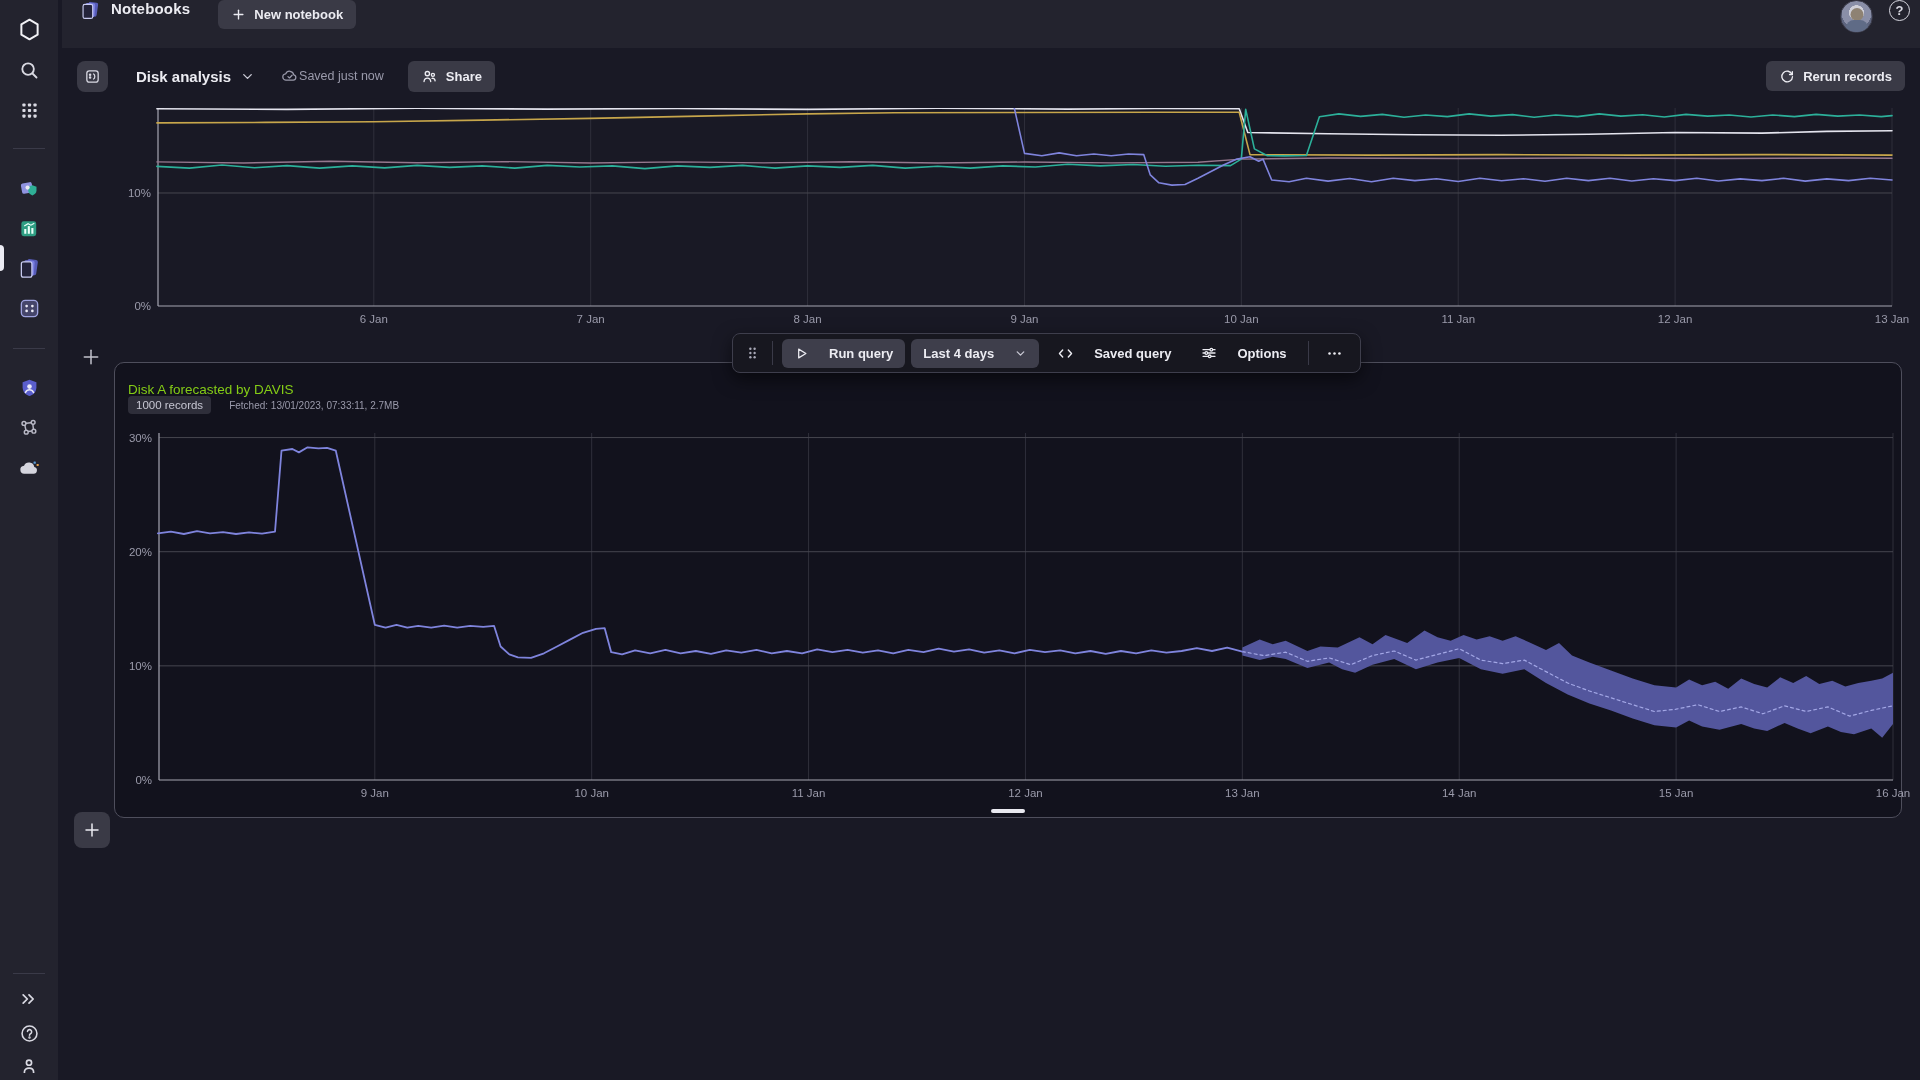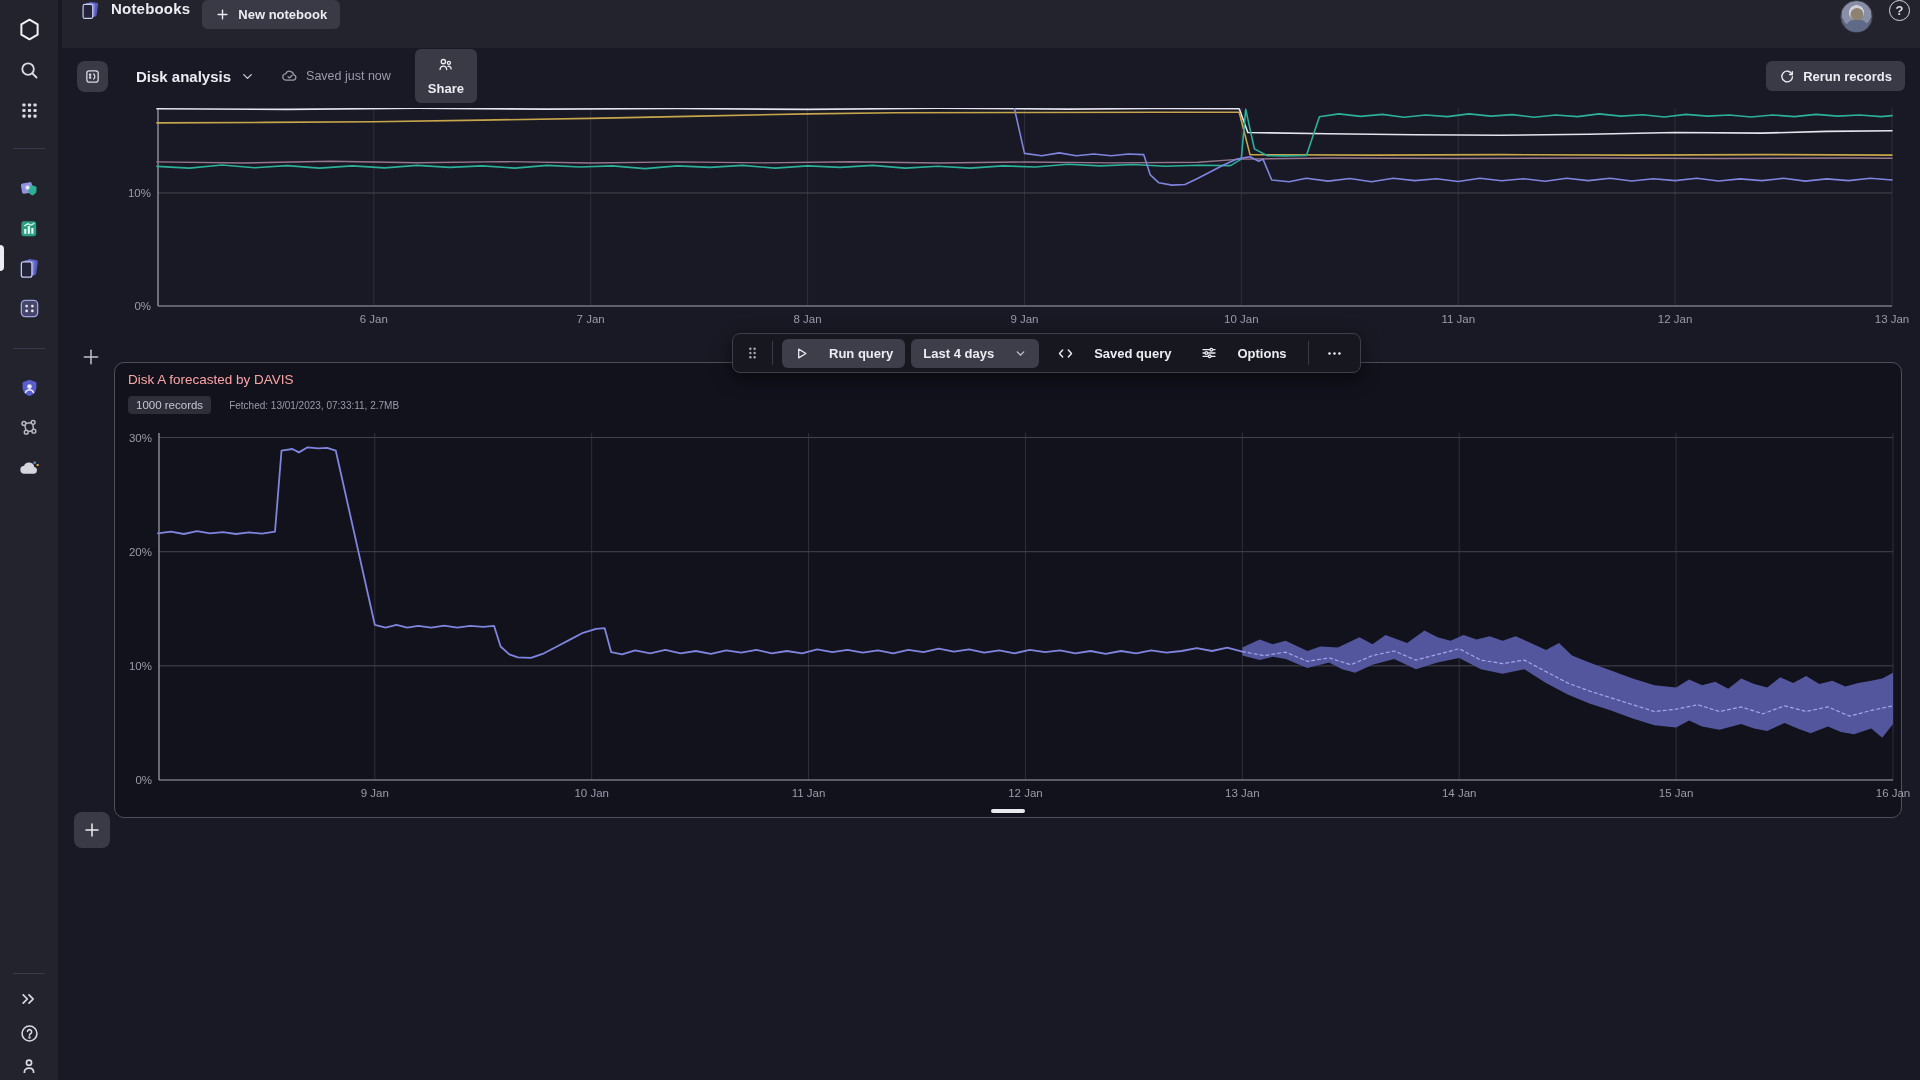--- a/index.html
+++ b/index.html
@@ -28,31 +28,31 @@
   .avatar::before { content:""; position:absolute; left:50%; top:7px; transform:translateX(-50%); width:13px; height:13px; border-radius:50%; background:#8E8273; }
   .avatar::after  { content:""; position:absolute; left:50%; top:19px; transform:translateX(-50%); width:22px; height:14px; border-radius:8px 8px 0 0; background:#5F6B86; }
   .help-circle { width:21px; height:21px; border-radius:50%; border:1.6px solid #D9D9E2; color:#D9D9E2;
                  display:flex; align-items:center; justify-content:center; font-size:13px; font-weight:700; margin-left:16px; cursor:pointer; }
 
   
   #headerRow { position:absolute; left:58px; top:48px; width:1862px; height:56px; display:flex; align-items:center; padding:0 15px 0 19px; }
   .icon-btn { width:31px; height:31px; background:#3A3A46; border-radius:8px; display:flex; align-items:center; justify-content:center; cursor:pointer; color:#DADAE4; }
   #headerRow .nbtitle { font-size:15px; font-weight:700; margin-left:28px; }
   #headerRow .chev { margin-left:9px; color:#C9C9D4; cursor:pointer; }
-  .saved { display:flex; align-items:center; gap:7px; margin-left:26px; color:#9A9AAB; font-size:12.5px; }
-  #headerRow .share { margin-left:24px;flex-direction:column; }
+  .saved { display:flex; align-items:center; margin-left:26px; color:#9A9AAB; font-size:12.5px; }
+  #headerRow .share { margin-left:24px; }
   #headerRow .spacer { flex:1; }
 
   
   #chartTop { position:absolute; left:58px; top:108px; width:1862px; height:222px; overflow:hidden; }
   .tick { fill:#9B9BAB; font-size:11.5px; font-family:"Liberation Sans", sans-serif; }
 
   #card { position:absolute; left:114px; top:362px; width:1788px; height:456px; background:#12121D;
           border:1px solid #4E4E5C; border-radius:10px; }
-  #card .c-title { position:absolute; left:13px; top:9px; font-size:13.5px; font-weight:400; color:#fca5a5; }
+  #card .c-title { position:absolute; left:13px; top:19px; font-size:13.5px; font-weight:400; color:#84cc16; }
   #card .meta { position:absolute; left:13px; top:33px; display:flex; align-items:center; gap:18px; }
   .badge { background:#2E2E3A; color:#C6C6D2; font-size:11.5px; padding:3px 8px; border-radius:4px; }
   .fetched { color:#9A9AAB; font-size:10px; }
   #chartBottom { position:absolute; left:0; top:0; width:1788px; height:448px; overflow:visible; }
   .resize-handle { position:absolute; left:50%; transform:translateX(-50%); top:446px; width:34px; height:4px;
                    background:#E9E9F0; border-radius:2px; cursor:row-resize; }
 
   
   #toolbar { position:absolute; left:732px; top:333px; height:40px; display:flex; align-items:center; gap:6px;
              background:#17171F; border:1px solid #3E3E4C; border-radius:8px; padding:0 9px;
@@ -189,21 +189,21 @@
 
 <header id="topbar">
   <span>
     <svg class="ic" width="21" height="21" viewBox="0 0 24 24">
         <rect x="9" y="2.5" width="11" height="16" rx="2" fill="#575CB8" transform="rotate(8 14 10)"></rect>
         <rect x="6" y="3.5" width="11" height="16" rx="2" fill="#7A7FE0" transform="rotate(4 11 11)"></rect>
         <rect x="3.5" y="5" width="11" height="16" rx="2" fill="#23233A" stroke="#C9CCF2" stroke-width="1.3"></rect>
       </svg>
   </span>
   <span class="title">Notebooks</span>
-  <button class="btn" style="margin-left:12px">
+  <button class="btn" style="margin-left:28px">
     <svg class="ic" width="15" height="15" viewBox="0 0 24 24" fill="none" stroke="#ECECF2" stroke-width="2.2" stroke-linecap="round">
         <line x1="12" y1="5" x2="12" y2="19"></line>
         <line x1="5" y1="12" x2="19" y2="12"></line>
       </svg>
     <span>New notebook</span>
   </button>
   <span class="spacer"></span>
   <span class="avatar"></span>
   <span class="help-circle">?</span>
 </header>

